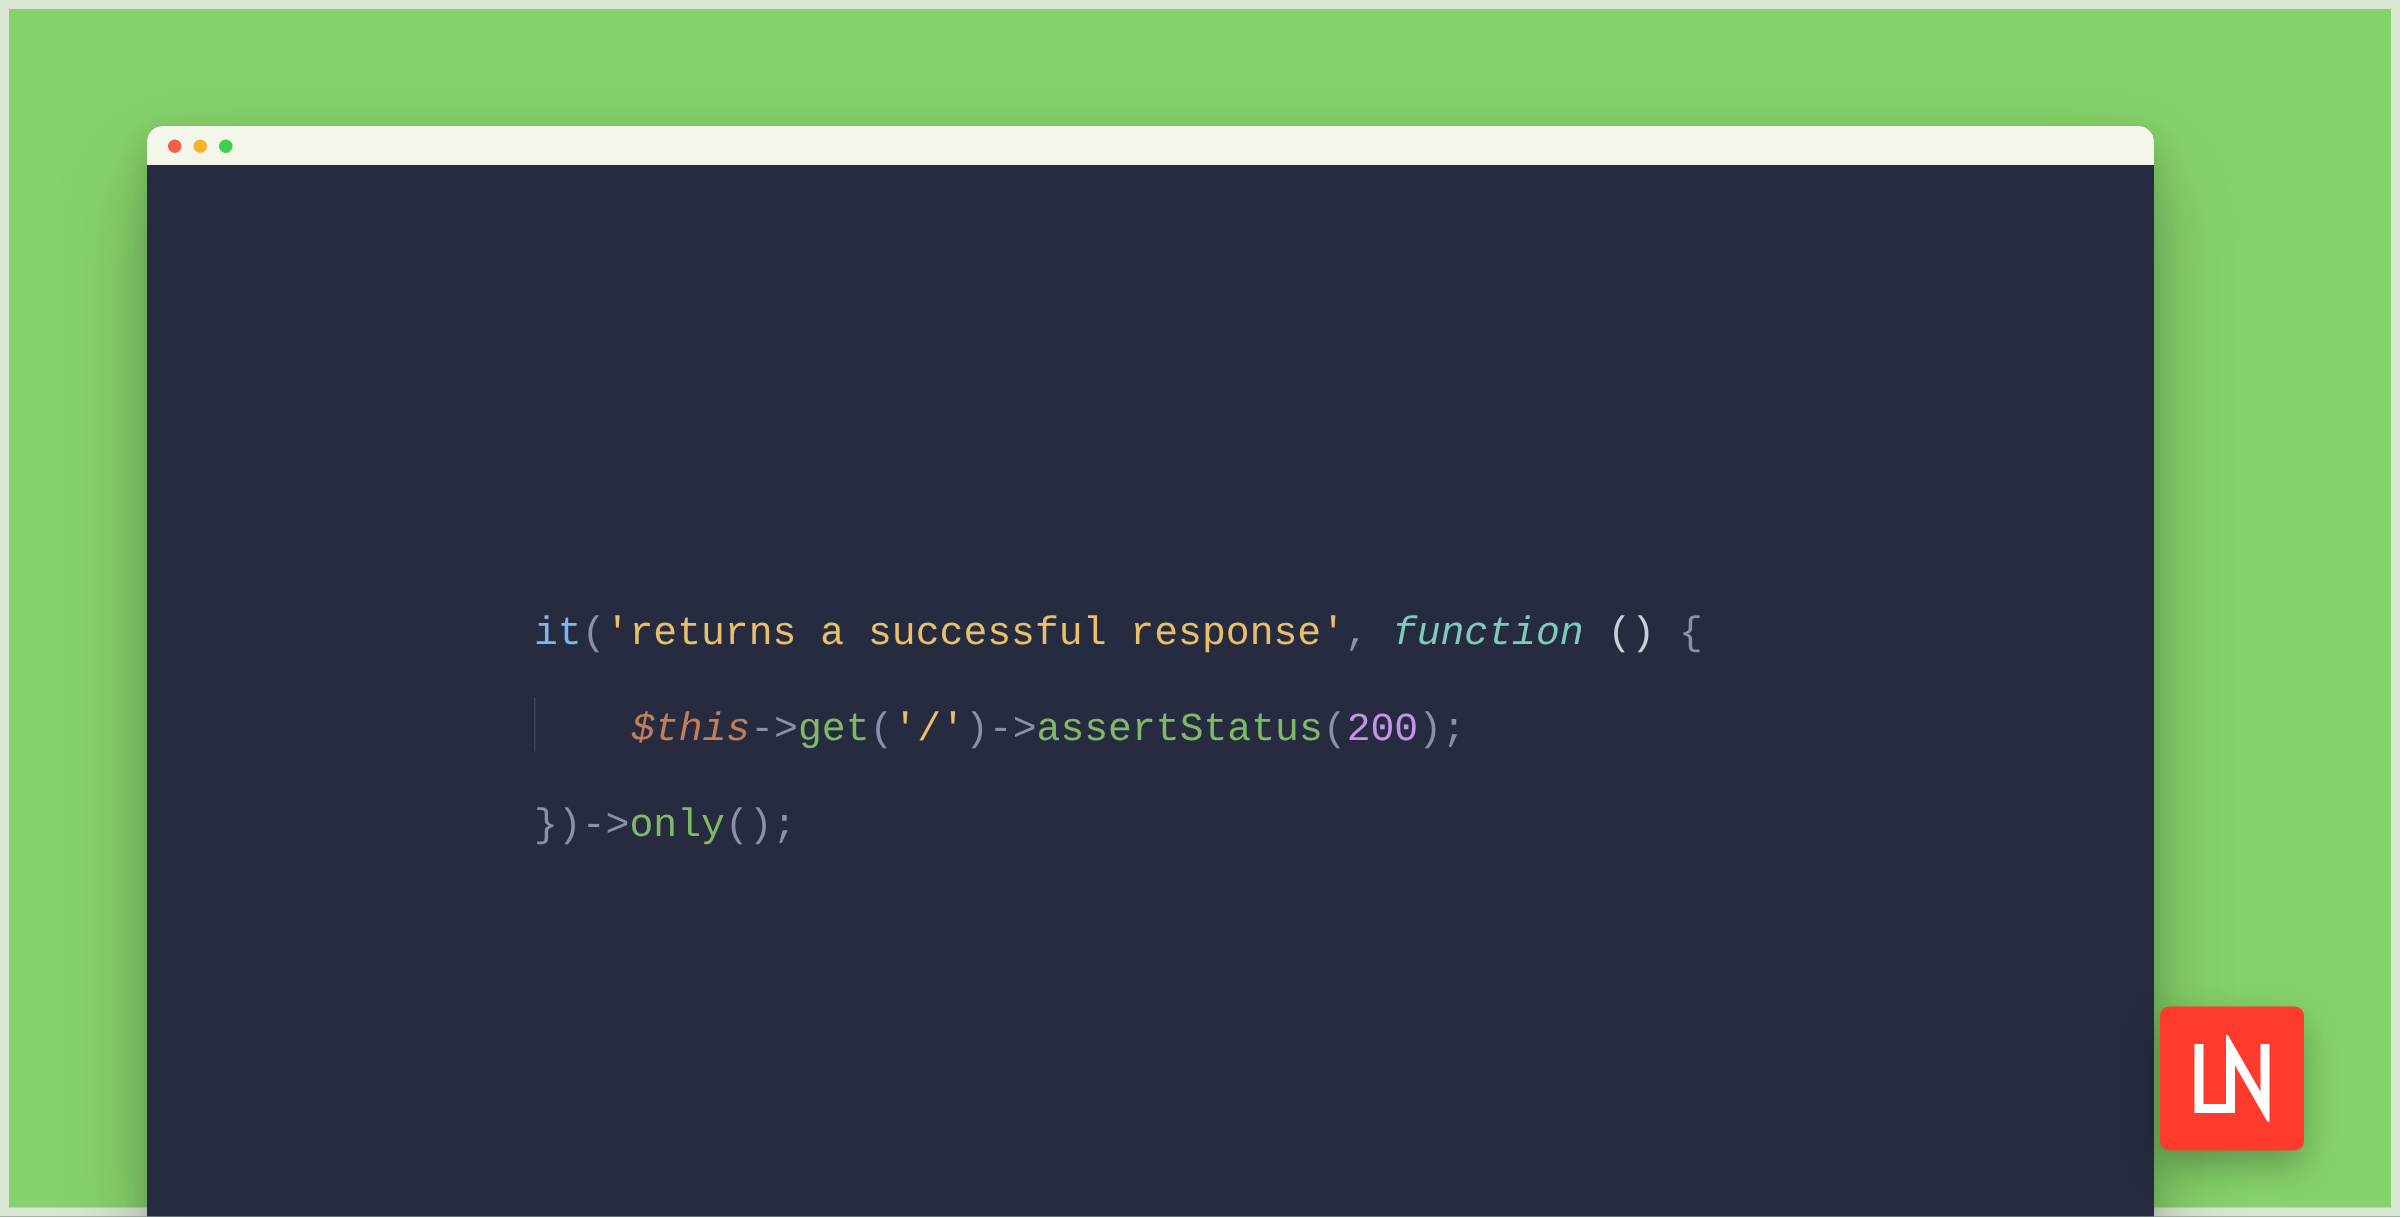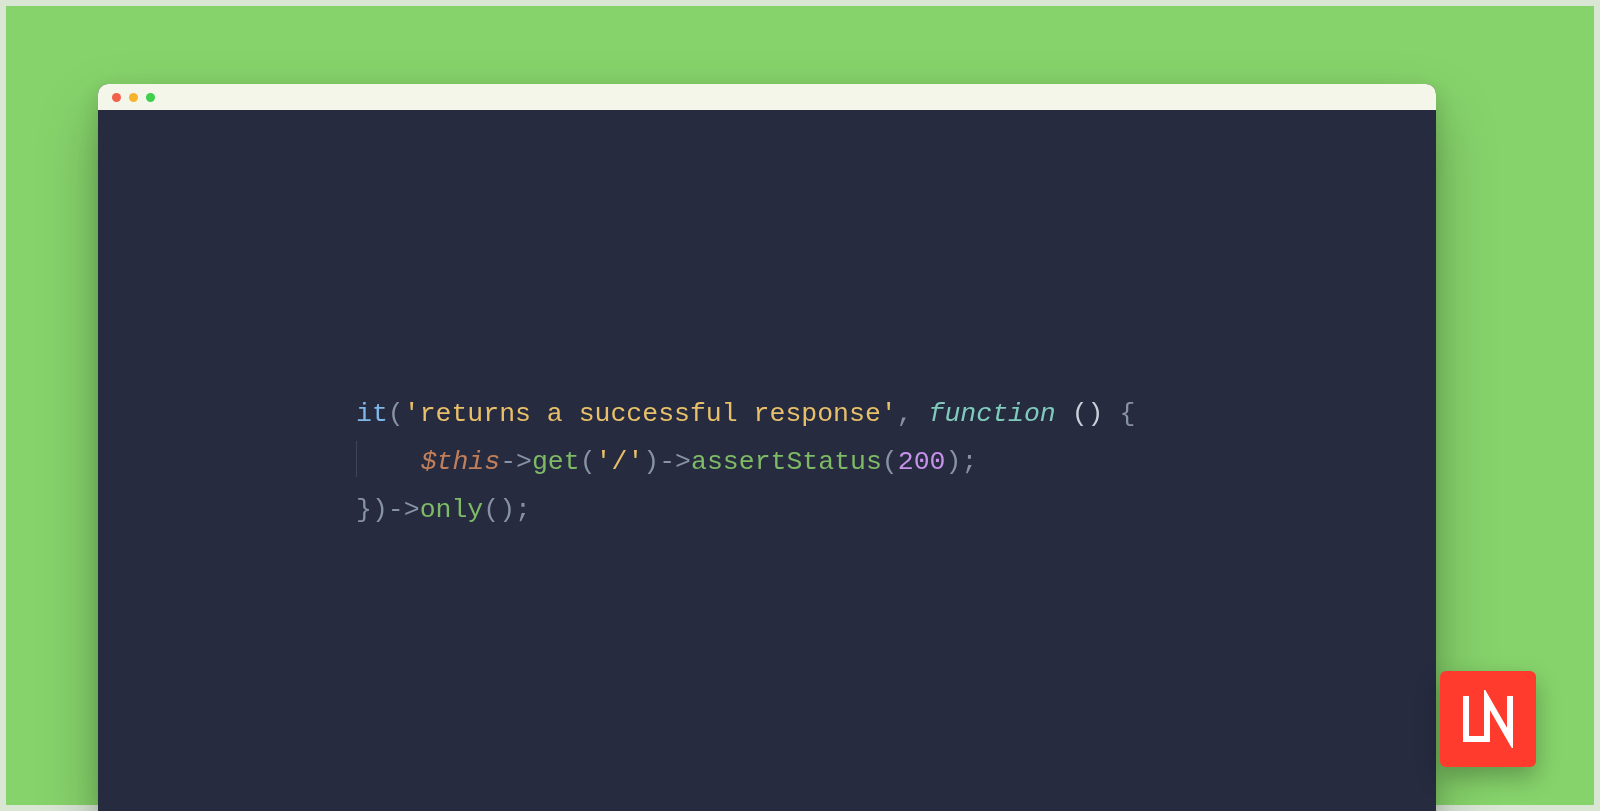--- a/index.html
+++ b/index.html
@@ -56,21 +56,21 @@
     width: 100%;
     height: calc(100% - 26px);
     background: #262b3f;
   }
   .code {
     position: absolute;
     left: 258px;
     top: 280px;
     font-family: "SFMono-Regular", ui-monospace, Menlo, Consolas, "Liberation Mono", monospace;
     font-size: 26.5px;
-    line-height: 48px;
+    line-height: 64px;
     color: #8892a6;
     white-space: pre;
   }
   .indent-guide {
     display: inline-block;
     width: 0;
     border-left: 1px solid rgba(136,146,166,0.25);
     height: 36px;
     vertical-align: -8px;
     margin-right: 0;

